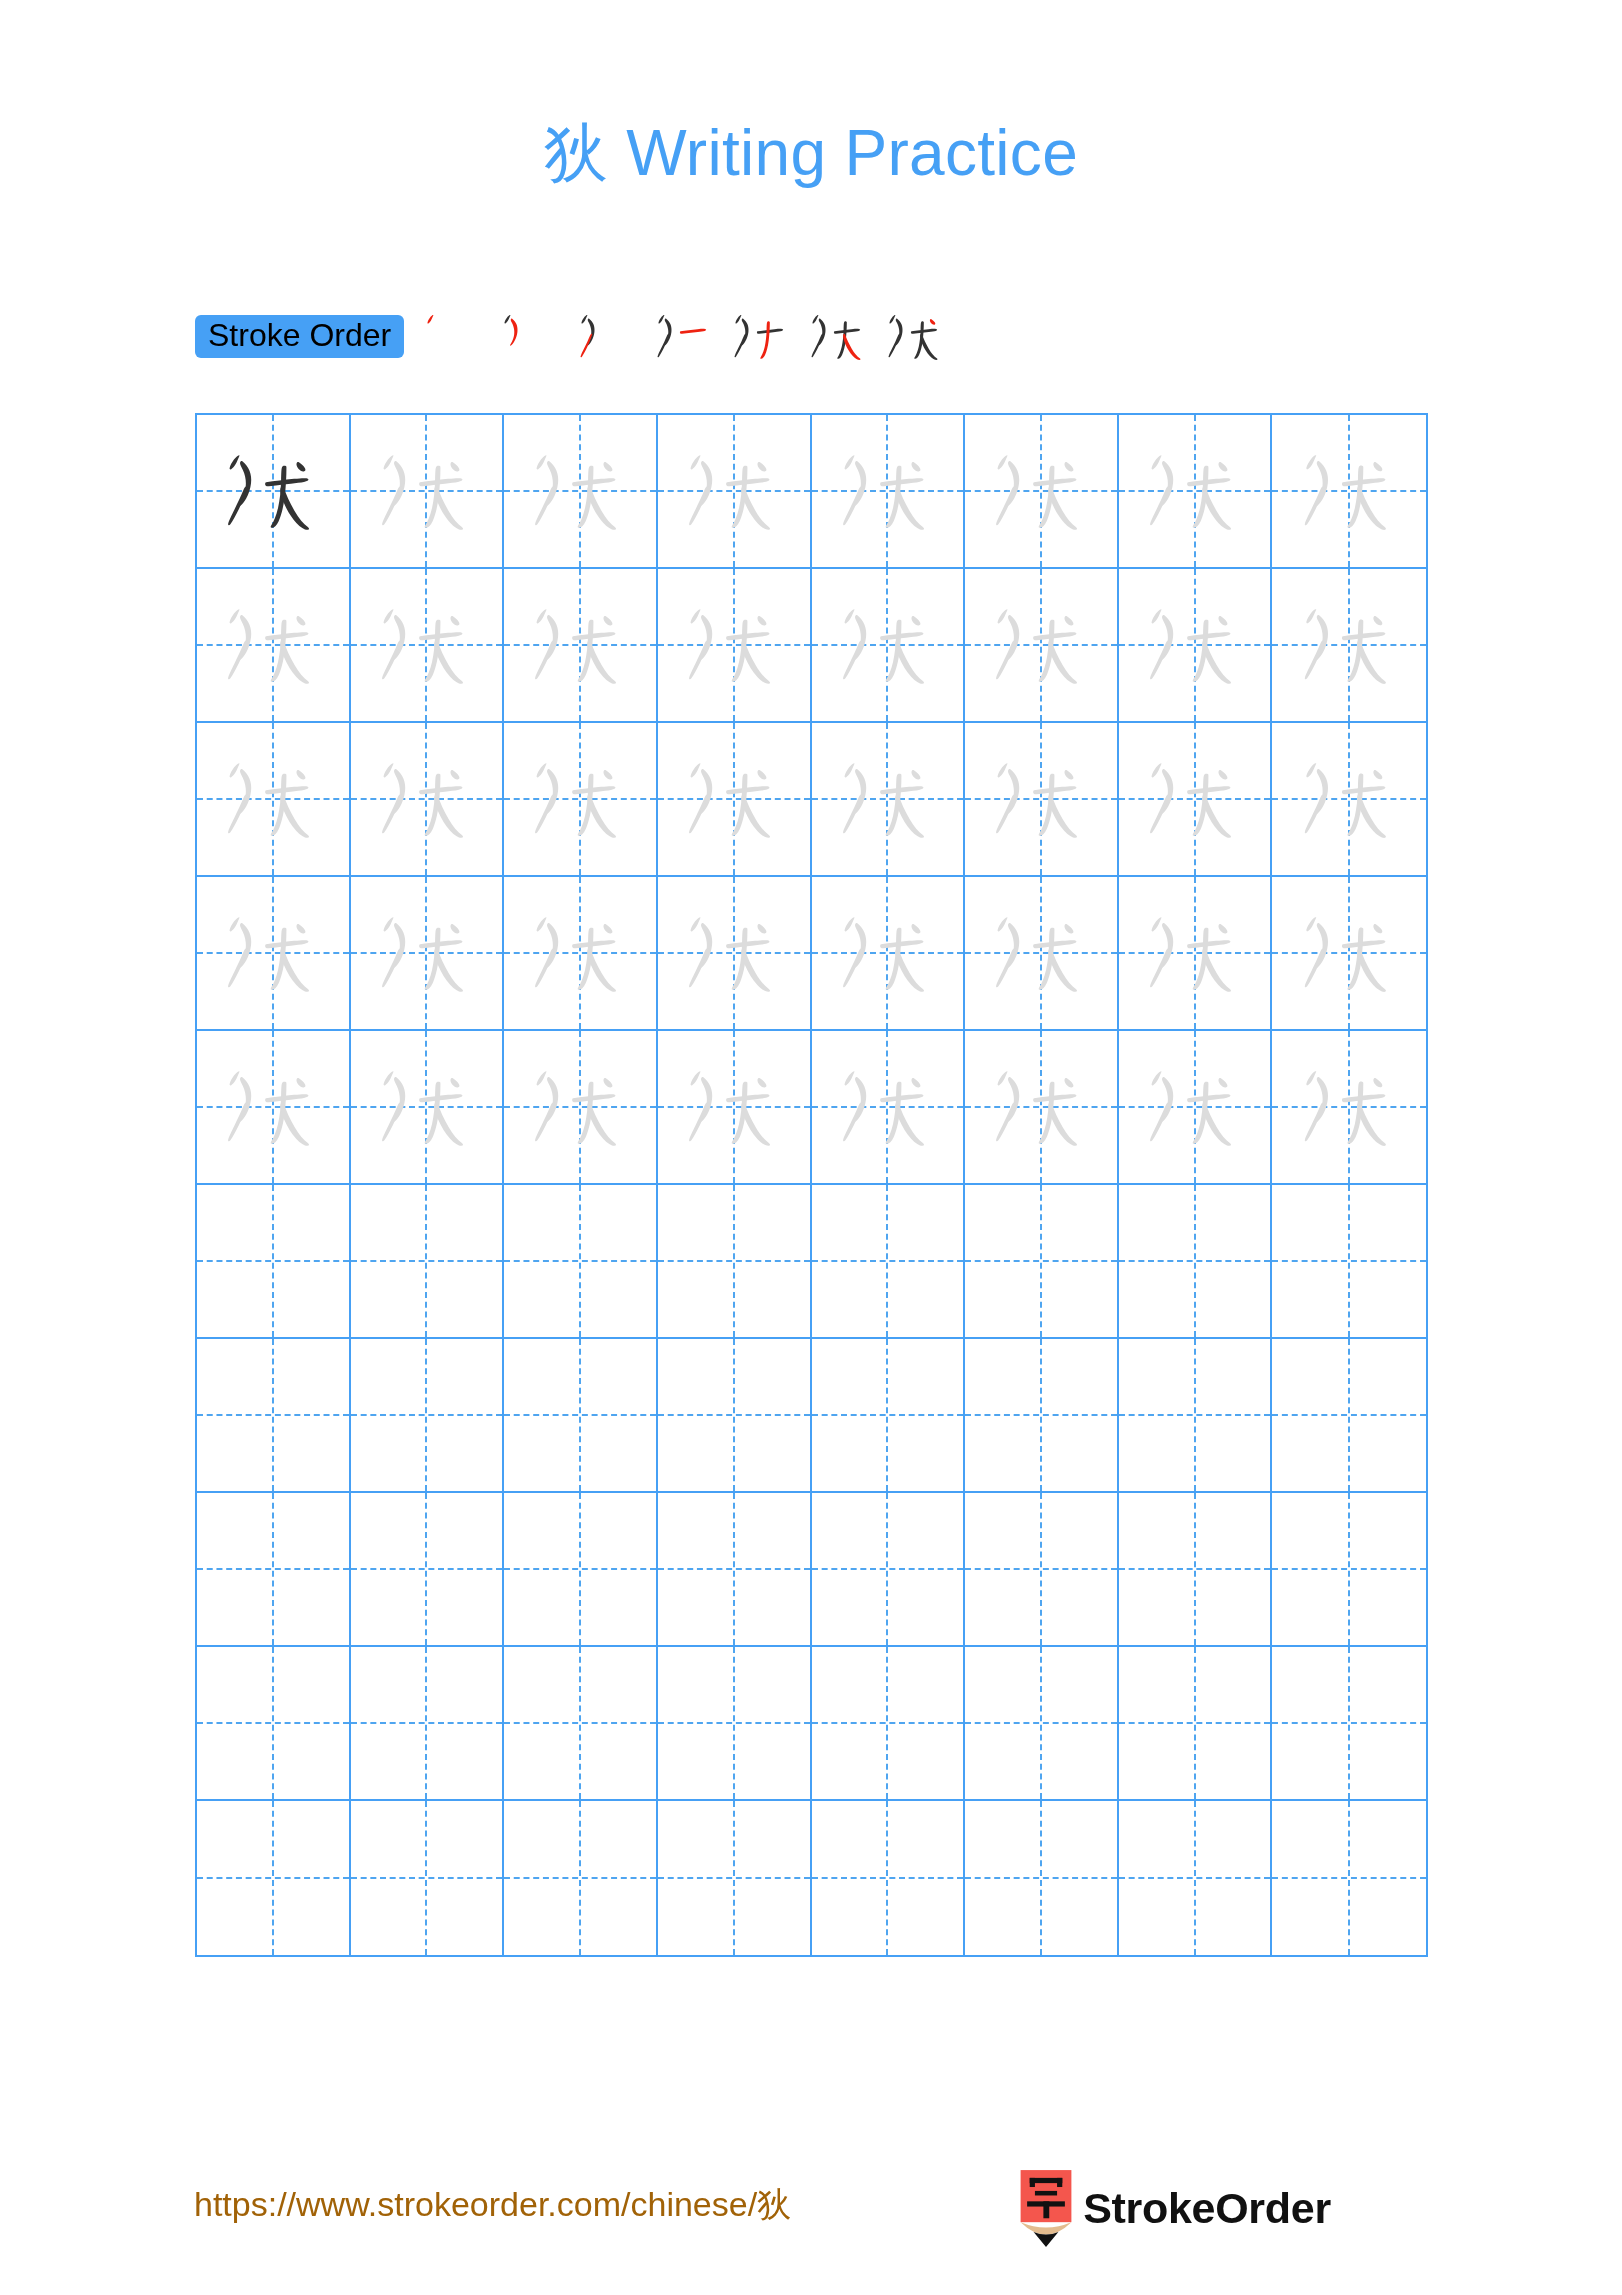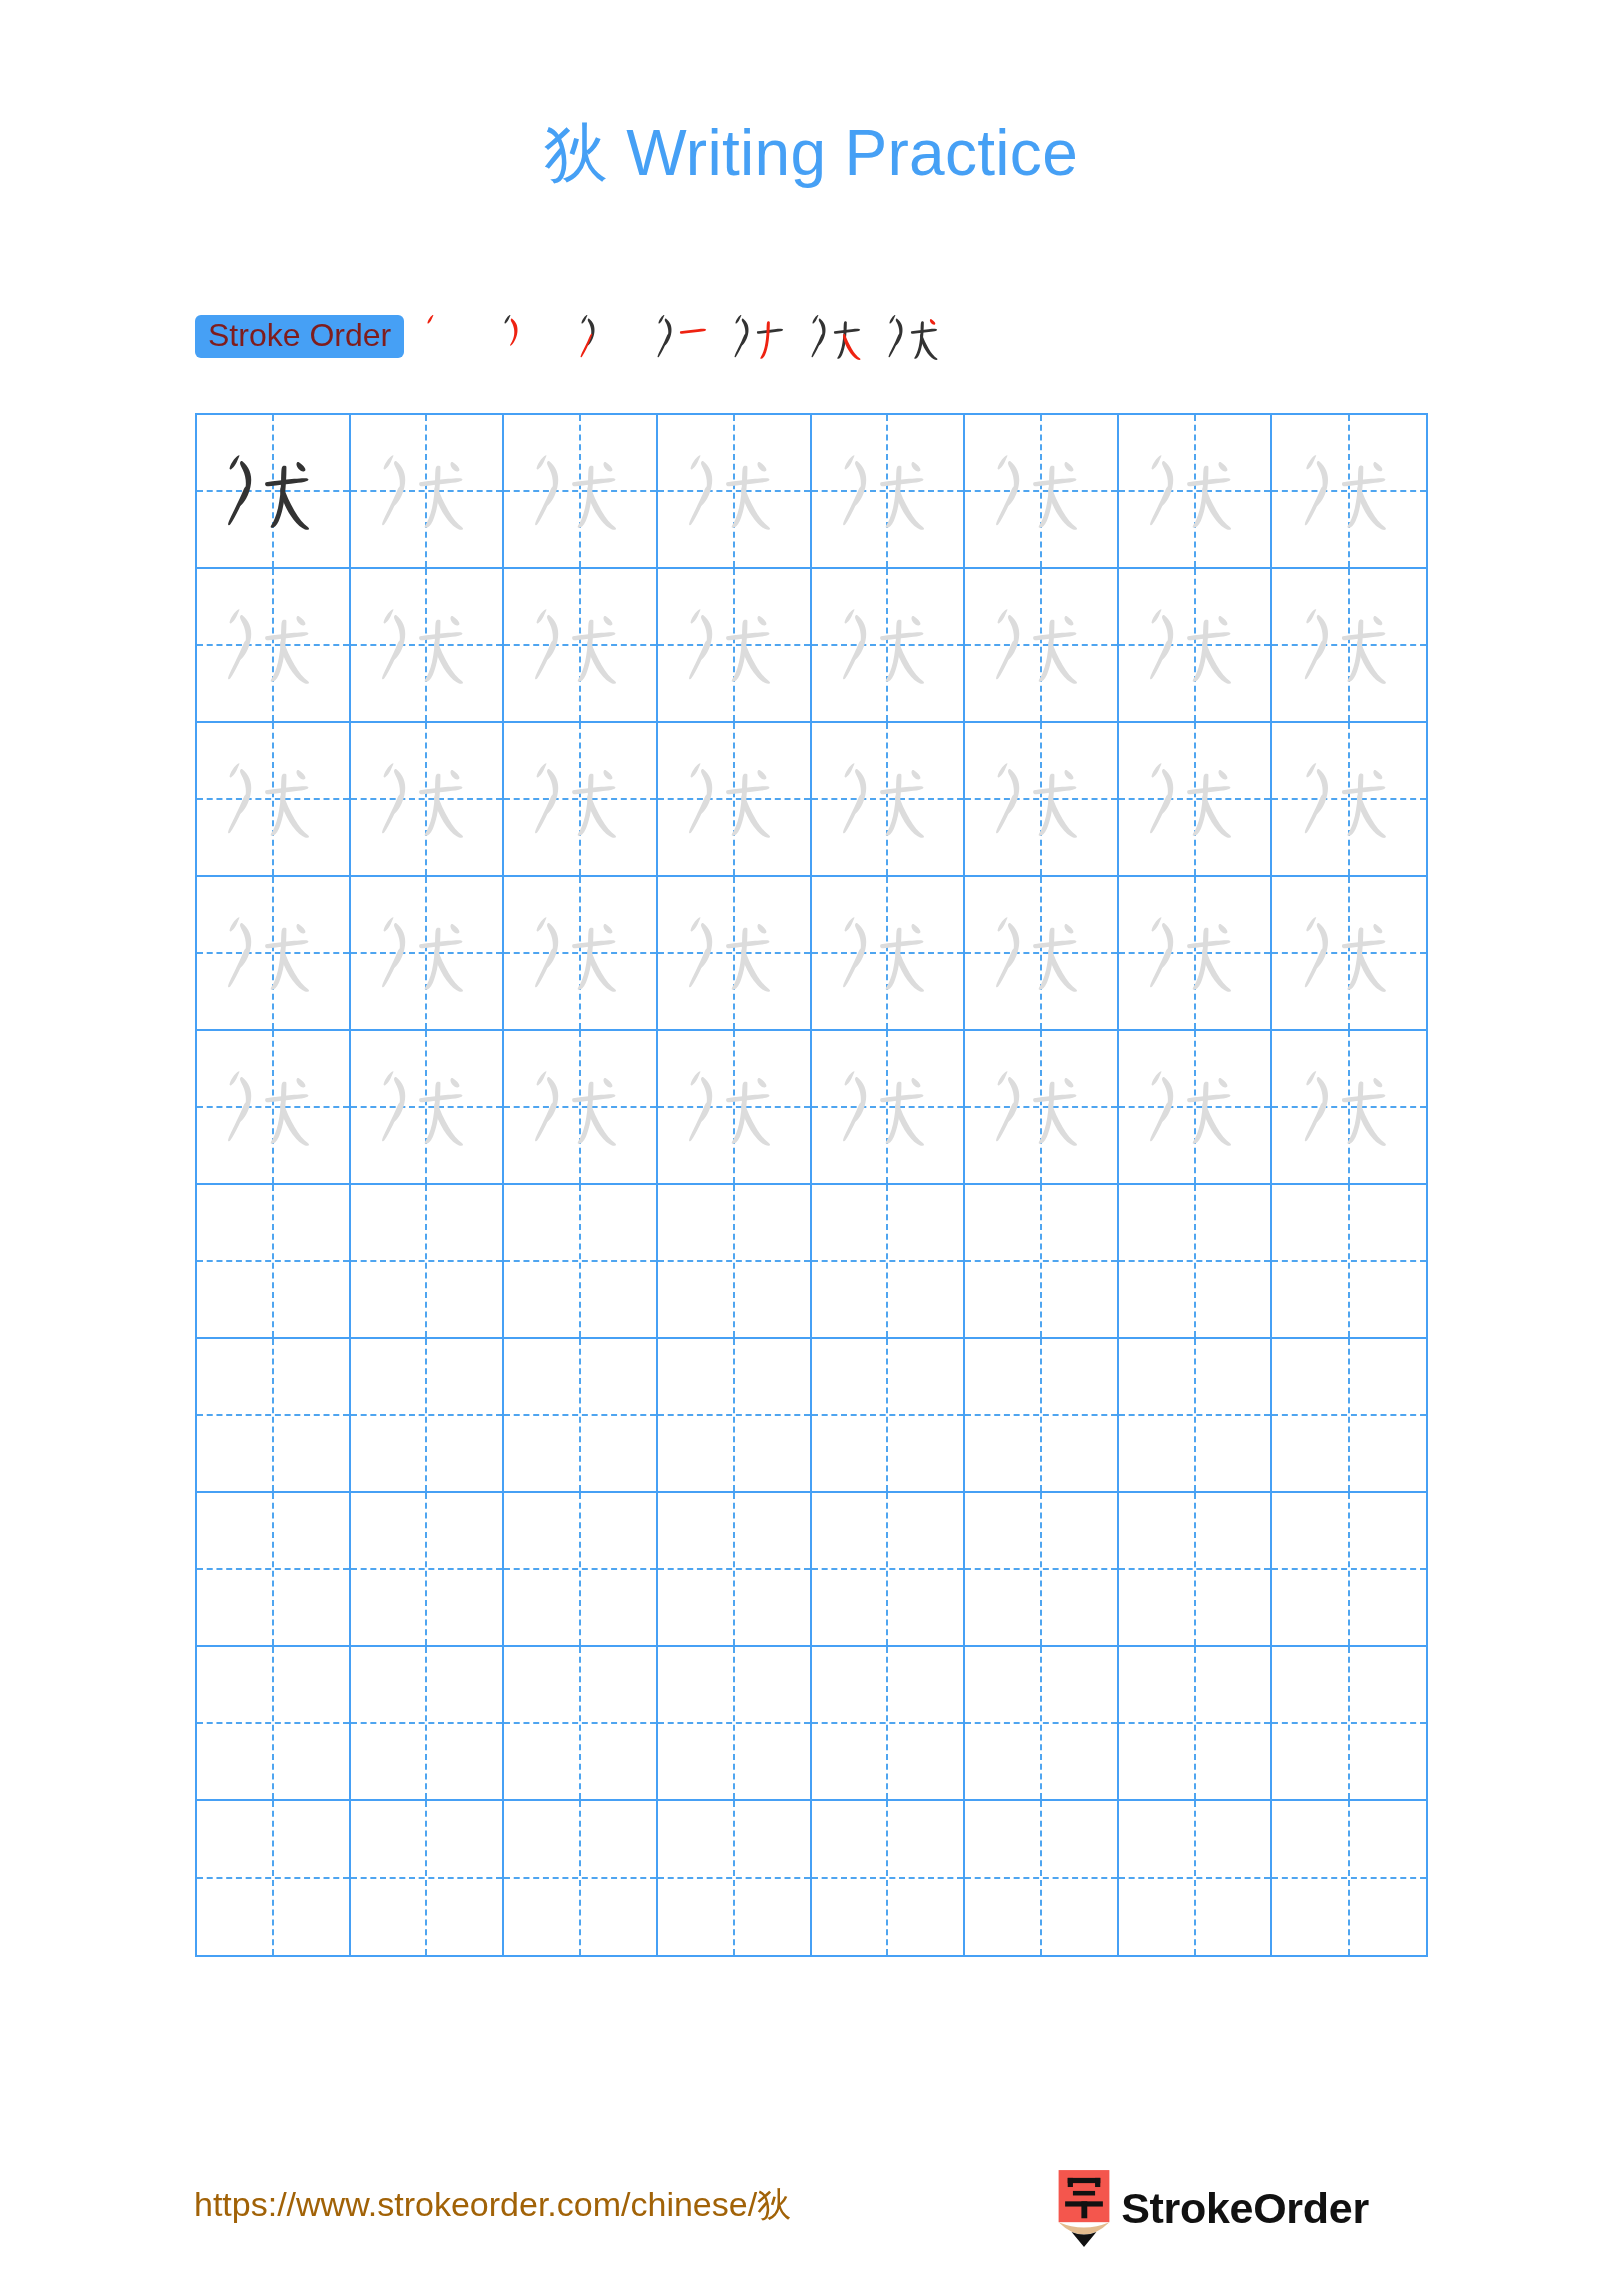--- a/index.html
+++ b/index.html
@@ -34,21 +34,21 @@
     position: absolute;
     top: 305px;
     left: 195px;
     height: 63px;
     display: flex;
     align-items: center;
     gap: 0px;
   }
   .stroke-order-badge {
     background: #46A0F5;
-    color: #7f1d1d;
+    color: #000000;
     font-size: 32px;
     font-weight: 400;
     padding: 4.6px 13px 7.2px 13px;
     border-radius: 5.9px;
     line-height: 1;
     white-space: nowrap;
   }
   .stroke-steps {
     display: flex;
     align-items: center;
@@ -138,21 +138,21 @@
     left: 194px;
     top: 2.6px;
     color: #a16207;
     font-size: 34px;
     font-weight: 400;
     white-space: nowrap;
     text-decoration: none;
   }
   .footer-brand {
     position: absolute;
-    left: 1056px;
+    left: 1018px;
     top: -9.2px;
     display: flex;
     align-items: center;
     gap: 9.2px;
   }
   .brand-logo { width: 56px; height: 77px; display: block; }
   .brand-name {
     font-size: 43px;
     font-weight: 700;
     color: #111111;

